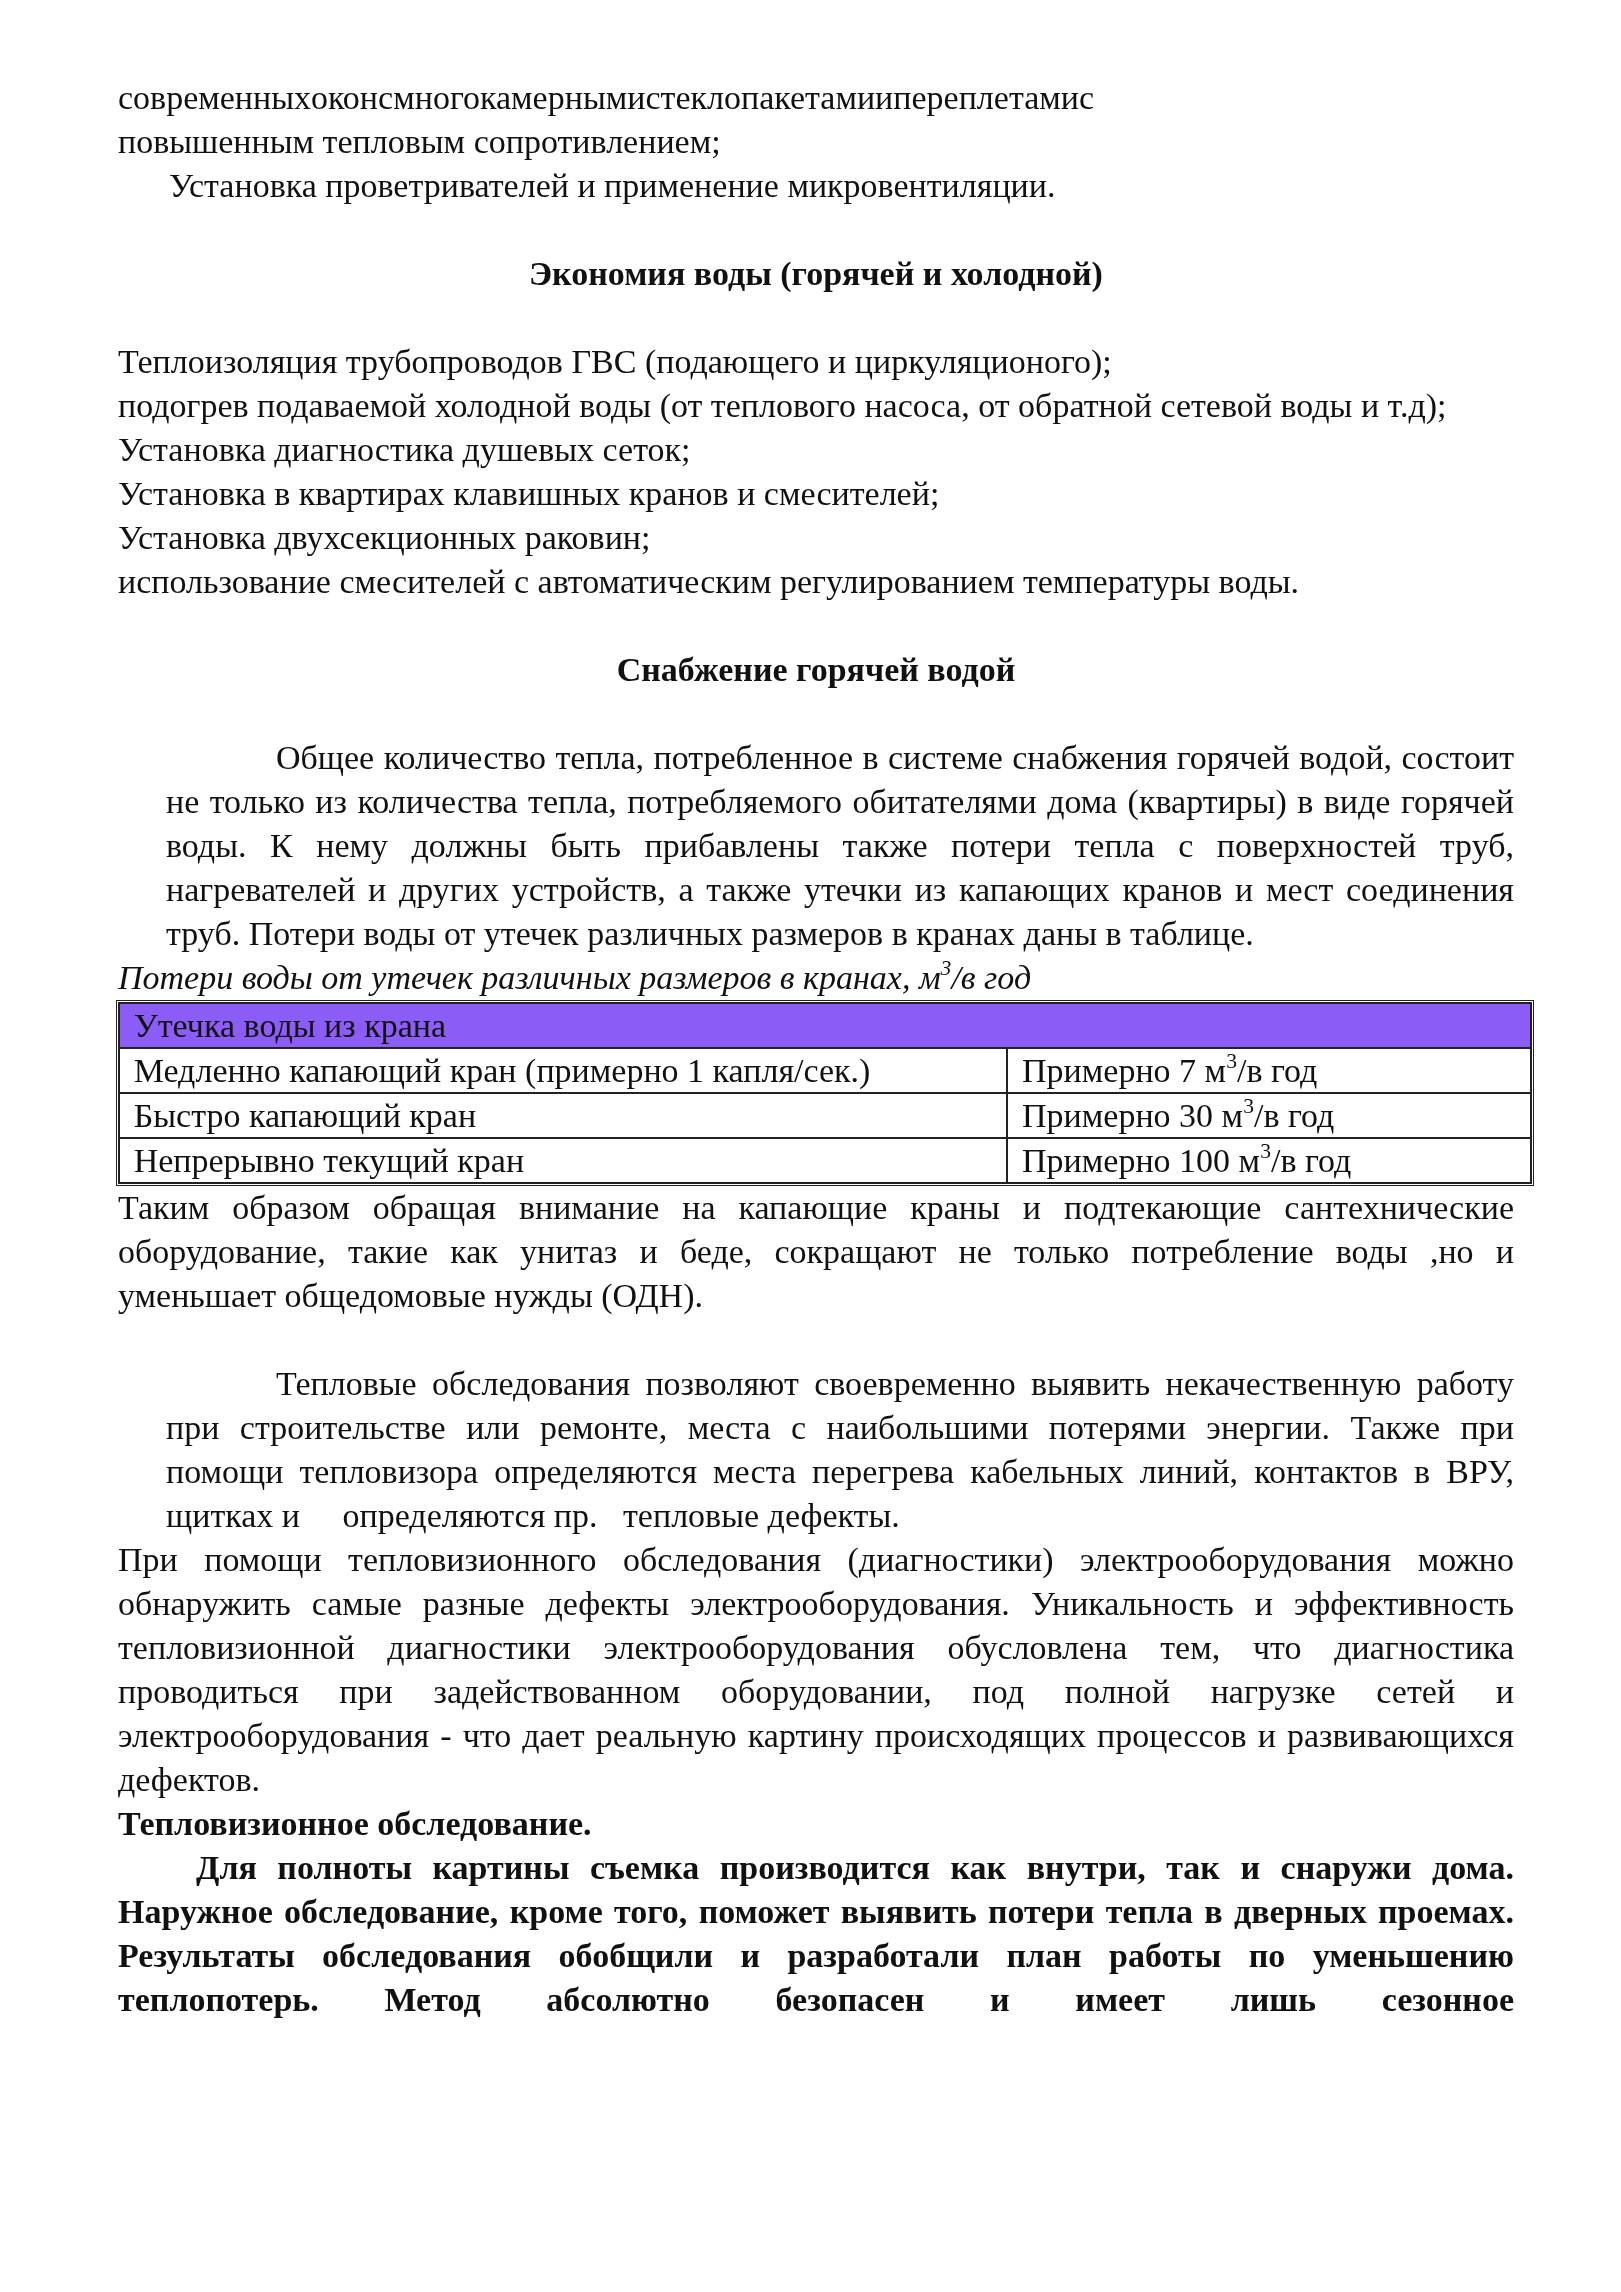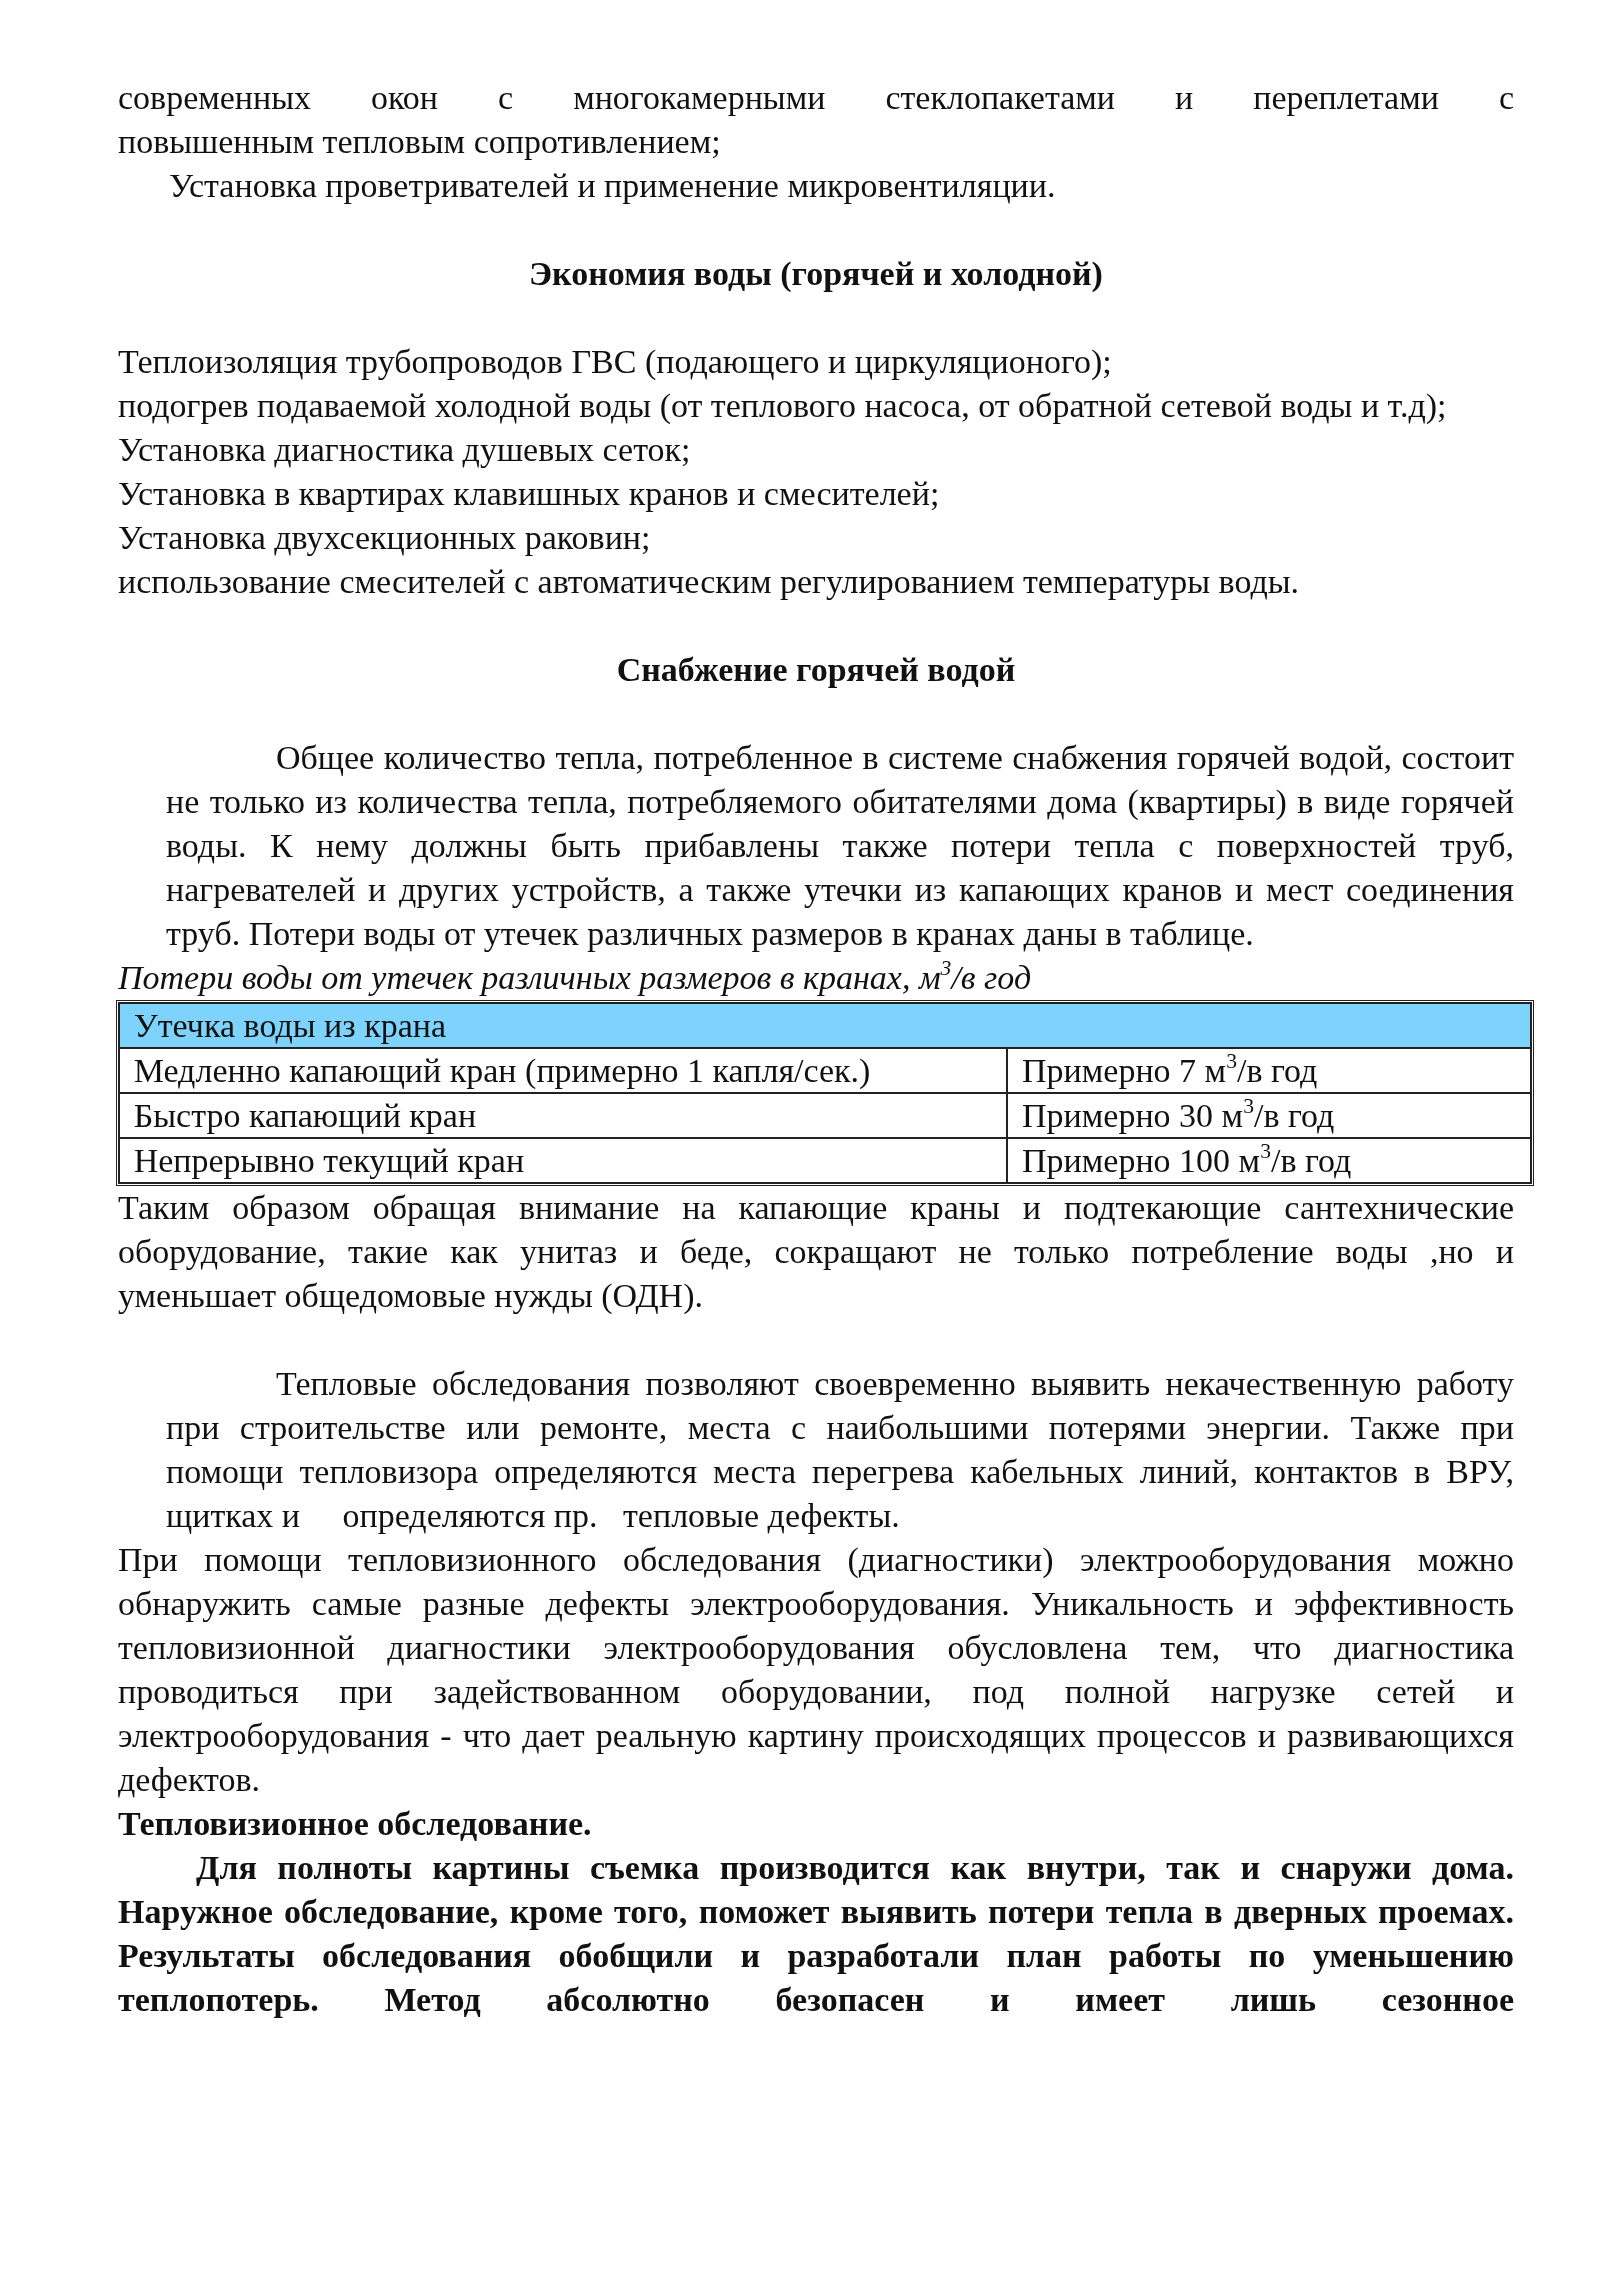--- a/index.html
+++ b/index.html
@@ -22,30 +22,30 @@
     sup { font-size: 21.6px; line-height: 0; vertical-align: 13.7px; }
     table.leaks {
       border-collapse: separate; border-spacing: 0;
       width: 1418px; margin-left: -2px;
       border: 2.9px double #222; border-width: 3.9px; border-style: double;
       font-size: 34px; line-height: 43px;
     }
     table.leaks td {
       border: 1.5px solid #222; padding: 0 13.7px; height: 43px;
     }
-    table.leaks tr.head td { background: #7dd3fc; }
+    table.leaks tr.head td { background: #8b5cf6; }
     table.leaks td.c1 { width: 859px; margin-left: 20px; }
   </style>
 </head>
 <body>
 
 <div class="page">
 
   <p class="justify">
-    <span style="display:flex; justify-content:space-between;gap:16px;">
+    <span style="display:flex; justify-content:flex-start;">
       <span>современных</span>
       <span>окон</span>
       <span>с</span>
       <span>многокамерными</span>
       <span>стеклопакетами</span>
       <span>и</span>
       <span>переплетами</span>
       <span>с</span>
     </span>
     <span style="display:block;">повышенным тепловым сопротивлением;</span>

